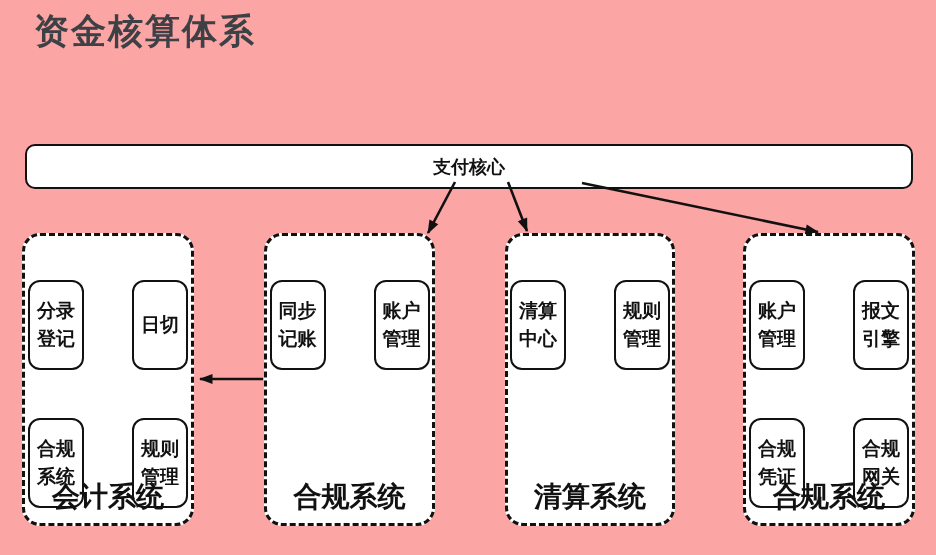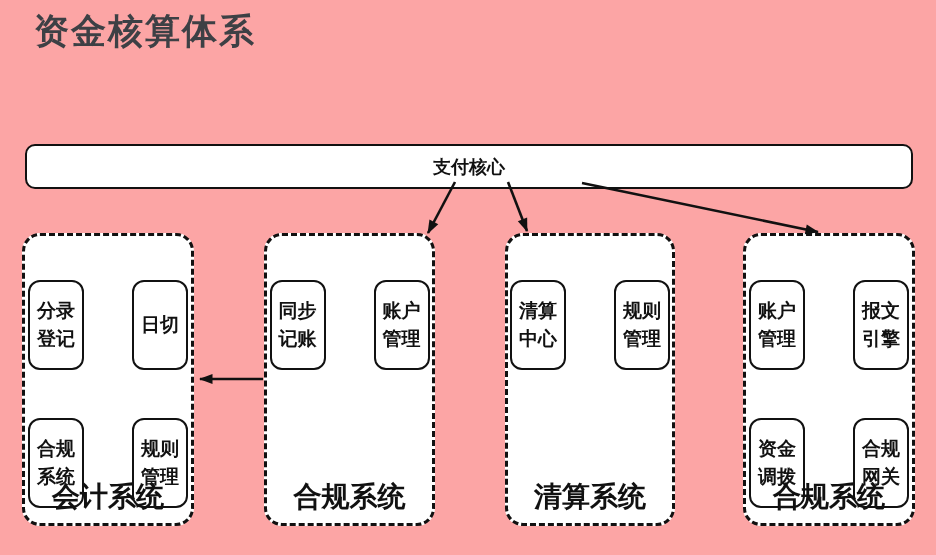--- a/index.html
+++ b/index.html
@@ -137,21 +137,21 @@
       <div class="module">清算中心</div>
       <div class="module">规则管理</div>
     </div>
     <div class="system-label">清算系统</div>
   </div>
 
   <div class="system sys-compliance">
     <div class="modules">
       <div class="module">账户管理</div>
       <div class="module">报文引擎</div>
-      <div class="module">资金调拨</div>
+      <div class="module">合规凭证</div>
       <div class="module">合规网关</div>
     </div>
     <div class="system-label">合规系统</div>
   </div>
 
   <svg class="edge-layer" width="936" height="555" viewBox="0 0 936 555" xmlns="http://www.w3.org/2000/svg">
     <defs>
       <marker id="arrow" markerUnits="userSpaceOnUse" markerWidth="16" markerHeight="13" refX="13.5" refY="6" orient="auto">
         <path d="M1,1 L14.5,6 L1,11 Z" fill="#111111"></path>
       </marker>

